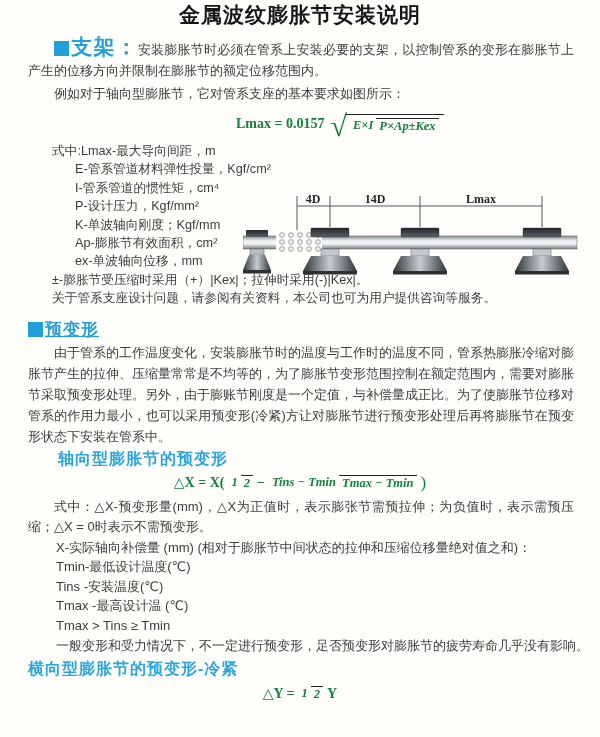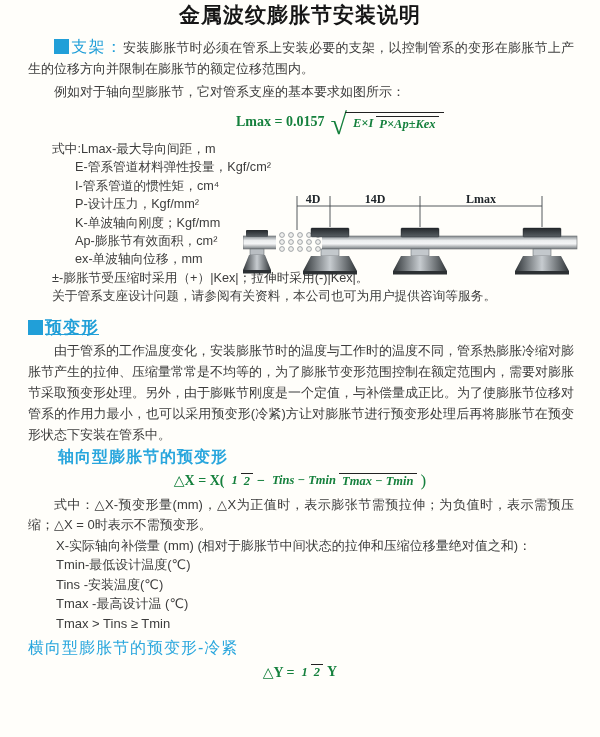--- a/index.html
+++ b/index.html
@@ -10,21 +10,21 @@
     font-size:13px;
   }
   .page{position:relative;width:600px;height:737px;}
   .page-title{
     padding-top:1px;text-align:center;font-size:21px;font-weight:bold;
     color:#161616;letter-spacing:1px;line-height:28px;
   }
   
   .intro-para{margin:7px 26px 0 28px;line-height:21px;text-align:justify;text-indent:2em;}
   .marker{display:inline-block;width:15px;height:15px;background:#219fd8;margin-right:2px;vertical-align:-2px;}
-  .sec-head-inline{color:#219fd8;font-size:16px;font-weight:normal;letter-spacing:1px;}
+  .sec-head-inline{color:#219fd8;font-size:21px;font-weight:bold;letter-spacing:1px;}
   .example-line{margin:3px 28px 0 28px;text-indent:2em;line-height:20px;}
 
   
   .formula{font-family:"Liberation Serif","DejaVu Serif",serif;font-weight:bold;color:#15803d;}
   .formula-lmax{margin:5px 0 3px 236px;display:flex;align-items:center;width:fit-content;font-size:14px;}
   .rad-sign{font-size:30px;font-weight:normal;line-height:26px;margin:4px -2px 0 6px;}
   .rad-body{border-top:1.6px solid #222;padding:2px 5px 0 5px;}
   .frac{display:inline-flex;align-items:center;font-size:12.5px;font-style:italic;line-height:15px;}
   .frac .den{border-top:1px solid #222;padding:0 3px;}
   .frac .num{padding:0 3px;}
@@ -41,21 +41,21 @@
 
   
   .diagram{position:absolute;left:243px;top:190px;width:355px;height:105px;}
   .diagram svg{display:block;}
   .dim-label{font-family:"Liberation Serif","DejaVu Serif",serif;font-weight:bold;font-size:12px;fill:#20262b;}
 
   
   .sec-head-block{margin:12px 0 0 28px;color:#219fd8;font-size:17px;font-weight:bold;line-height:20px;letter-spacing:1px;text-decoration:underline;}
   .body-para{margin:2px 26px 0 28px;line-height:21px;text-align:justify;text-indent:2em;}
   .sub-head{margin:2px 0 0 58px;color:#29a6dd;font-size:16px;font-weight:bold;line-height:20px;letter-spacing:1px;}
-  .sub-head2{margin:4px 0 0 28px;color:#29a6dd;font-size:16px;font-weight:normal;line-height:20px;letter-spacing:1px;}
+  .sub-head2{margin:4px 0 0 28px;color:#29a6dd;font-size:16px;font-weight:bold;line-height:20px;letter-spacing:1px;}
   .where-para{margin:4px 26px 0 28px;line-height:20px;text-align:justify;text-indent:2em;}
   .axial-lines{margin:1px 0 0 56px;line-height:19.6px;}
 </style>
 </head>
 <body>
 
 <div class="page">
 
   <div class="page-title">金属波纹膨胀节安装说明</div>
 
@@ -189,20 +189,21 @@
   </div>
 
   <p class="where-para">式中：△X-预变形量(mm)，△X为正值时，表示膨张节需预拉伸；为负值时，表示需预压缩；△X = 0时表示不需预变形。</p>
 
   <div class="axial-lines">
     <div>X-实际轴向补偿量 (mm) (相对于膨胀节中间状态的拉伸和压缩位移量绝对值之和)：</div>
     <div>Tmin-最低设计温度(℃)</div>
     <div>Tins -安装温度(℃)</div>
     <div>Tmax -最高设计温 (℃)</div>
     <div>Tmax &gt; Tins ≥ Tmin</div>
+    <div>一般变形和受力情况下，不一定进行预变形，足否预变形对膨胀节的疲劳寿命几乎没有影响。</div>
   </div>
 
   <div class="sub-head2">横向型膨胀节的预变形-冷紧</div>
 
   <div class="formula formula-center formula-lateral">
     <span>△Y =</span>
     <span class="frac fr-sp">
       <span class="num">1</span>
       <span class="den">2</span>
     </span>

